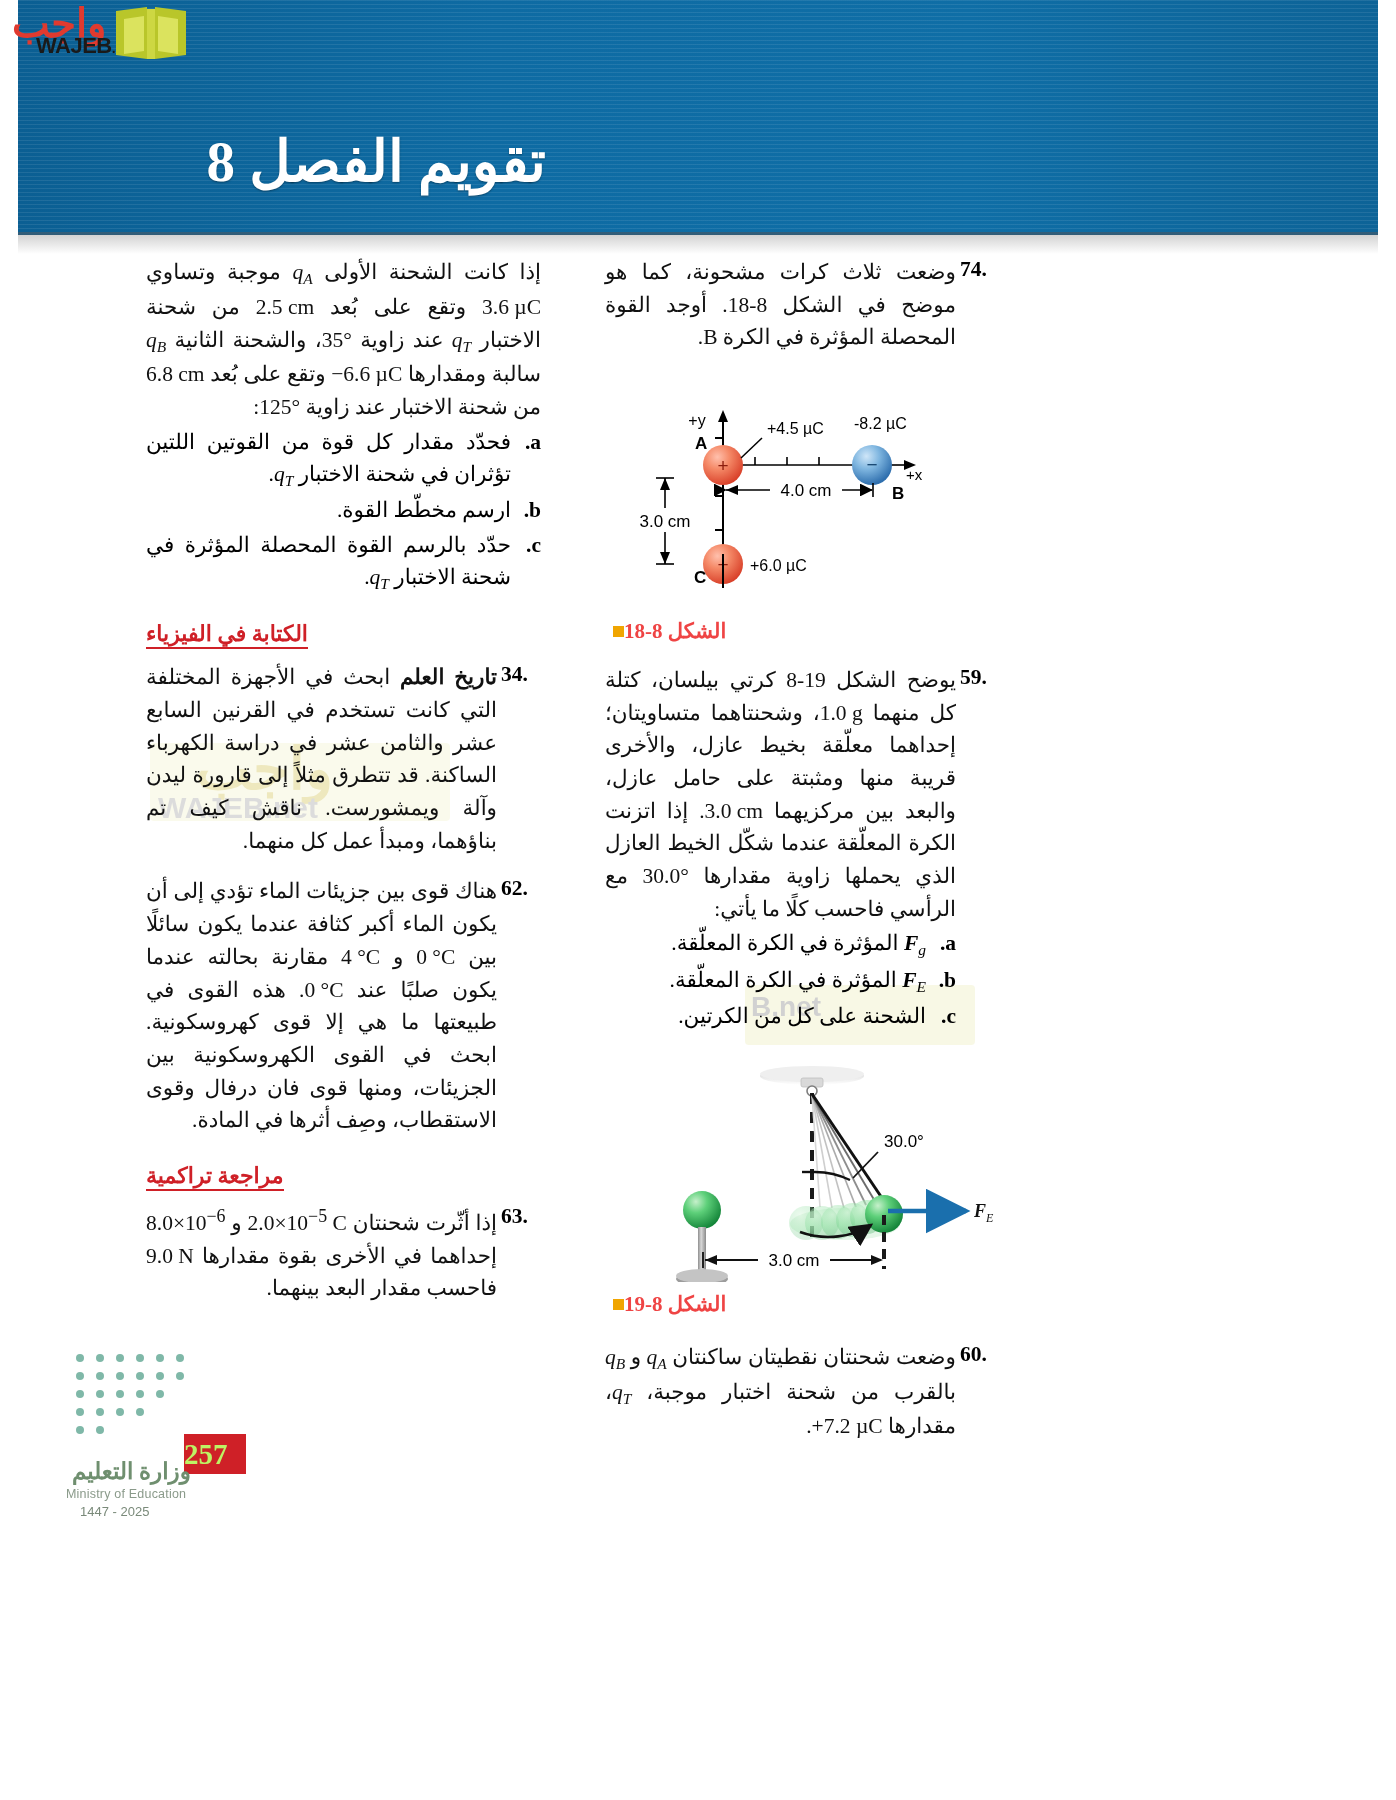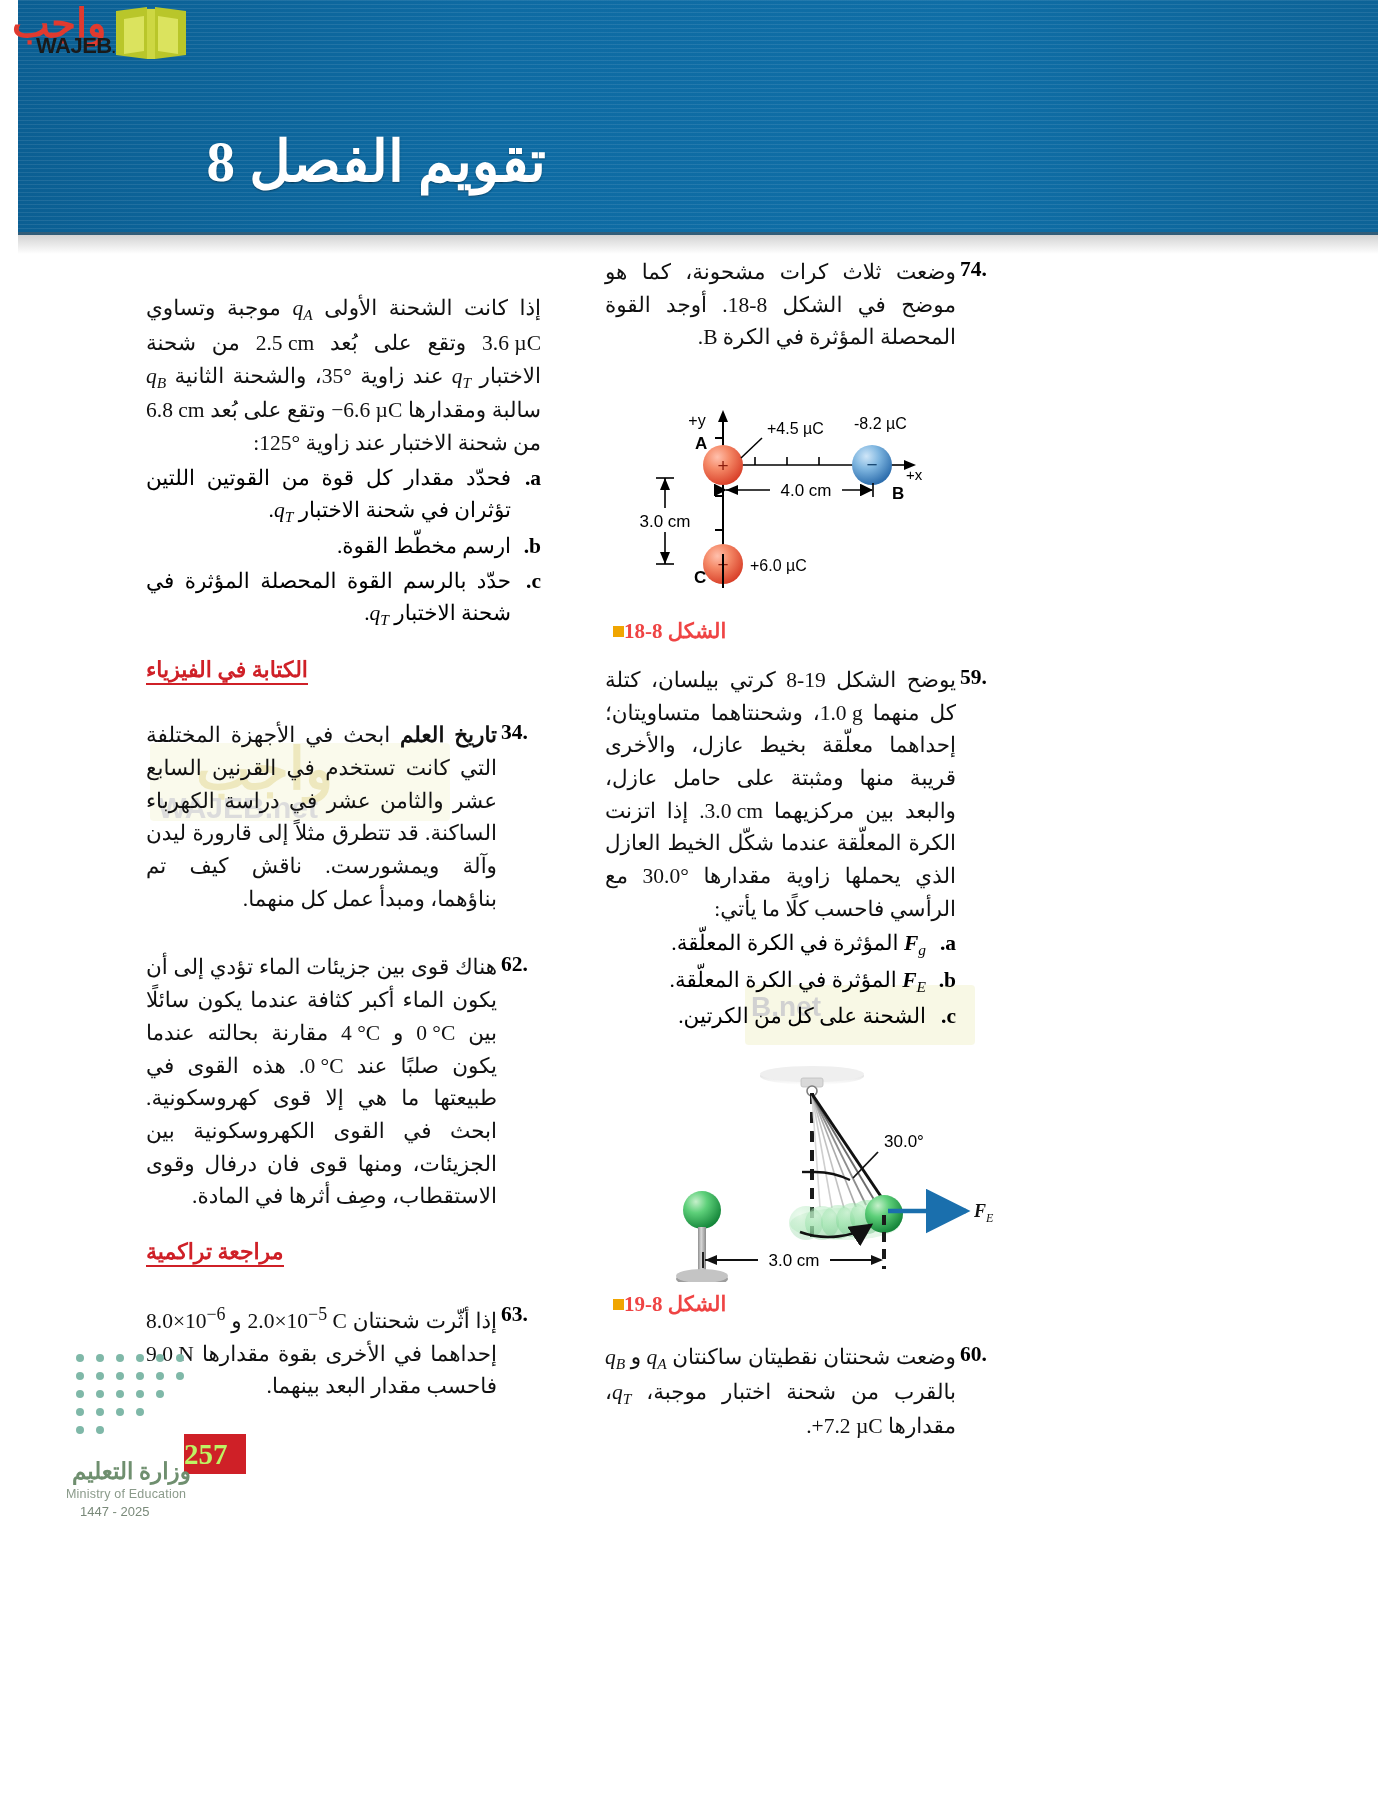--- a/index.html
+++ b/index.html
@@ -86,21 +86,21 @@
   .prob-num{
     position:absolute;right:0px;top:1px;width:40px;text-align:left;
     font-weight:bold;font-size:21.5px;color:#000;
     font-family:"Liberation Serif",serif;direction:ltr;
   }
   .ptext{
     font-size:21.5px;line-height:1.52;color:#111;direction:rtl;
     text-align:justify;text-justify:inter-word;
     font-family:"Liberation Serif","DejaVu Serif",serif;
   }
-  .ptext.just{text-align:justify;margin-top:36px;}
+  .ptext.just{text-align:justify;}
   .sub{
     position:relative;padding-right:30px;margin-top:2px;
     font-size:21.5px;line-height:1.5;direction:rtl;text-align:justify;
   }
   .sub-lbl{
     position:absolute;right:0px;top:0px;font-weight:bold;font-style:normal;
     font-family:"Liberation Serif",serif;
   }
   .mth{font-family:"Liberation Serif",serif;font-style:italic;}
   .mth sub{font-style:italic;font-size:0.72em;}

